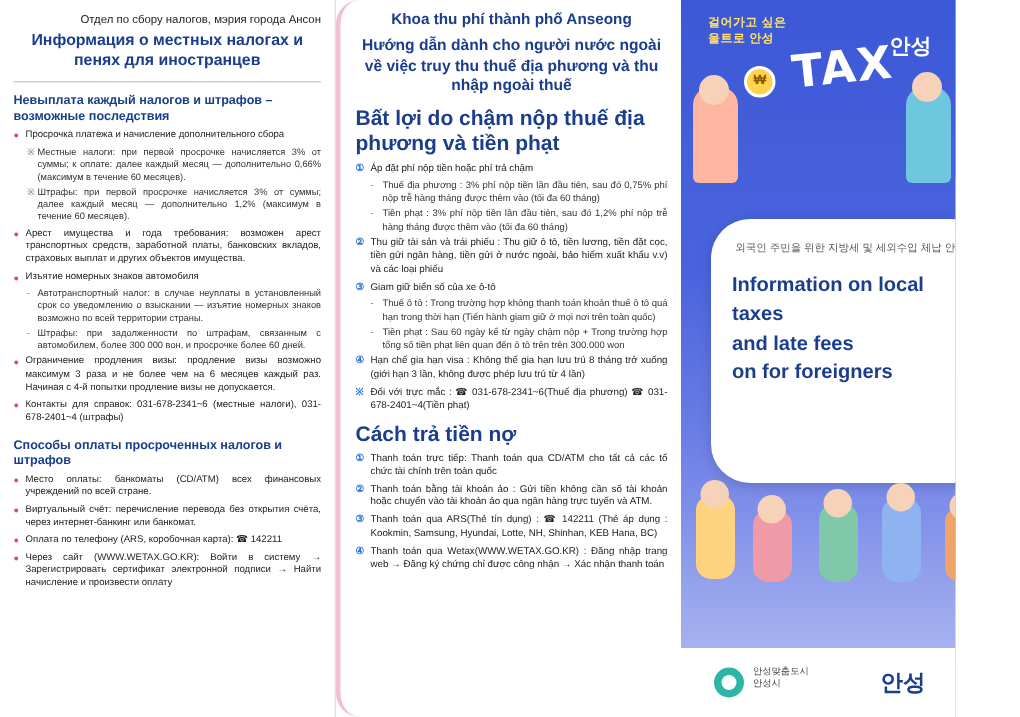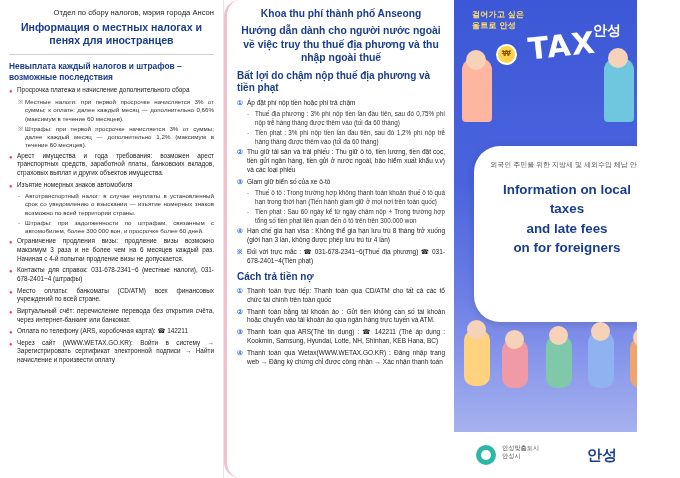--- a/index.html
+++ b/index.html
@@ -49,21 +49,21 @@
     border-radius:16px;
   }
   .col-vi .main-title{
     font-size:10.4px;font-weight:bold;color:#1b3e8c;text-align:center;
     line-height:1.3;margin-bottom:1px;
   }
   .col-vi .kr-title{
     font-size:10.2px;font-weight:bold;color:#1b3e8c;text-align:center;margin-bottom:5px;
   }
   .vi-head{
-    font-size:10px;font-weight:bold;color:#1b3e8c;margin:5px 0 4px 0;line-height:1.25;
+    font-size:14px;font-weight:bold;color:#1b3e8c;margin:5px 0 4px 0;line-height:1.25;
   }
   .num{
     font-size:6.5px;line-height:1.36;color:#222;margin-bottom:3px;
     padding-left:10px;position:relative;text-align:justify;
   }
   .num .n{position:absolute;left:0;top:0;color:#2f6fd0;font-weight:bold;}
   .vsub{
     font-size:6.3px;line-height:1.34;color:#333;margin:1px 0 2px 10px;
     padding-left:8px;position:relative;text-align:justify;
   }
@@ -99,21 +99,21 @@
   }
   .white-card{
     position:absolute;top:146px;left:20px;width:186px;height:176px;
     background:#ffffff;border-radius:26px;box-shadow:0 2px 8px rgba(0,0,0,.15);
     padding:14px 14px 0 14px;box-sizing:border-box;
   }
   .card-kr{
     font-size:7px;color:#555;text-align:center;margin-bottom:10px;
   }
   .card-title{
-    font-size:13.4px;font-weight:bold;color:#1b3e8c;text-align:center;line-height:1.45;
+    font-size:13.4px;font-weight:bold;color:#1b3e8c;line-height:1.45;
   }
   .card-title .l{display:block;}
   .fig{position:absolute;border-radius:4px;}
   .foot-bar{
     position:absolute;left:0;right:0;bottom:0;height:46px;background:#ffffff;
   }
   .logo-mark{
     position:absolute;left:22px;bottom:13px;width:20px;height:20px;border-radius:50%;
     background:#2db6a6;
   }
@@ -174,20 +174,21 @@
     <div class="item">
       <span class="bul">●</span>
       <span>Ограничение продления визы: продление визы возможно максимум 3 раза и не более чем на 6 месяцев каждый раз. Начиная с 4-й попытки продление визы не допускается.</span>
     </div>
 
     <div class="item">
       <span class="bul">●</span>
       <span>Контакты для справок: 031-678-2341~6 (местные налоги), 031-678-2401~4 (штрафы)</span>
     </div>
 
+    <div class="sec-head" style="margin-top:7px;">Способы оплаты просроченных налогов и штрафов</div>
 
     <div class="item">
       <span class="bul">●</span>
       <span>Место оплаты: банкоматы (CD/ATM) всех финансовых учреждений по всей стране.</span>
     </div>
     <div class="item">
       <span class="bul">●</span>
       <span>Виртуальный счёт: перечисление перевода без открытия счёта, через интернет-банкинг или банкомат.</span>
     </div>
     <div class="item">

